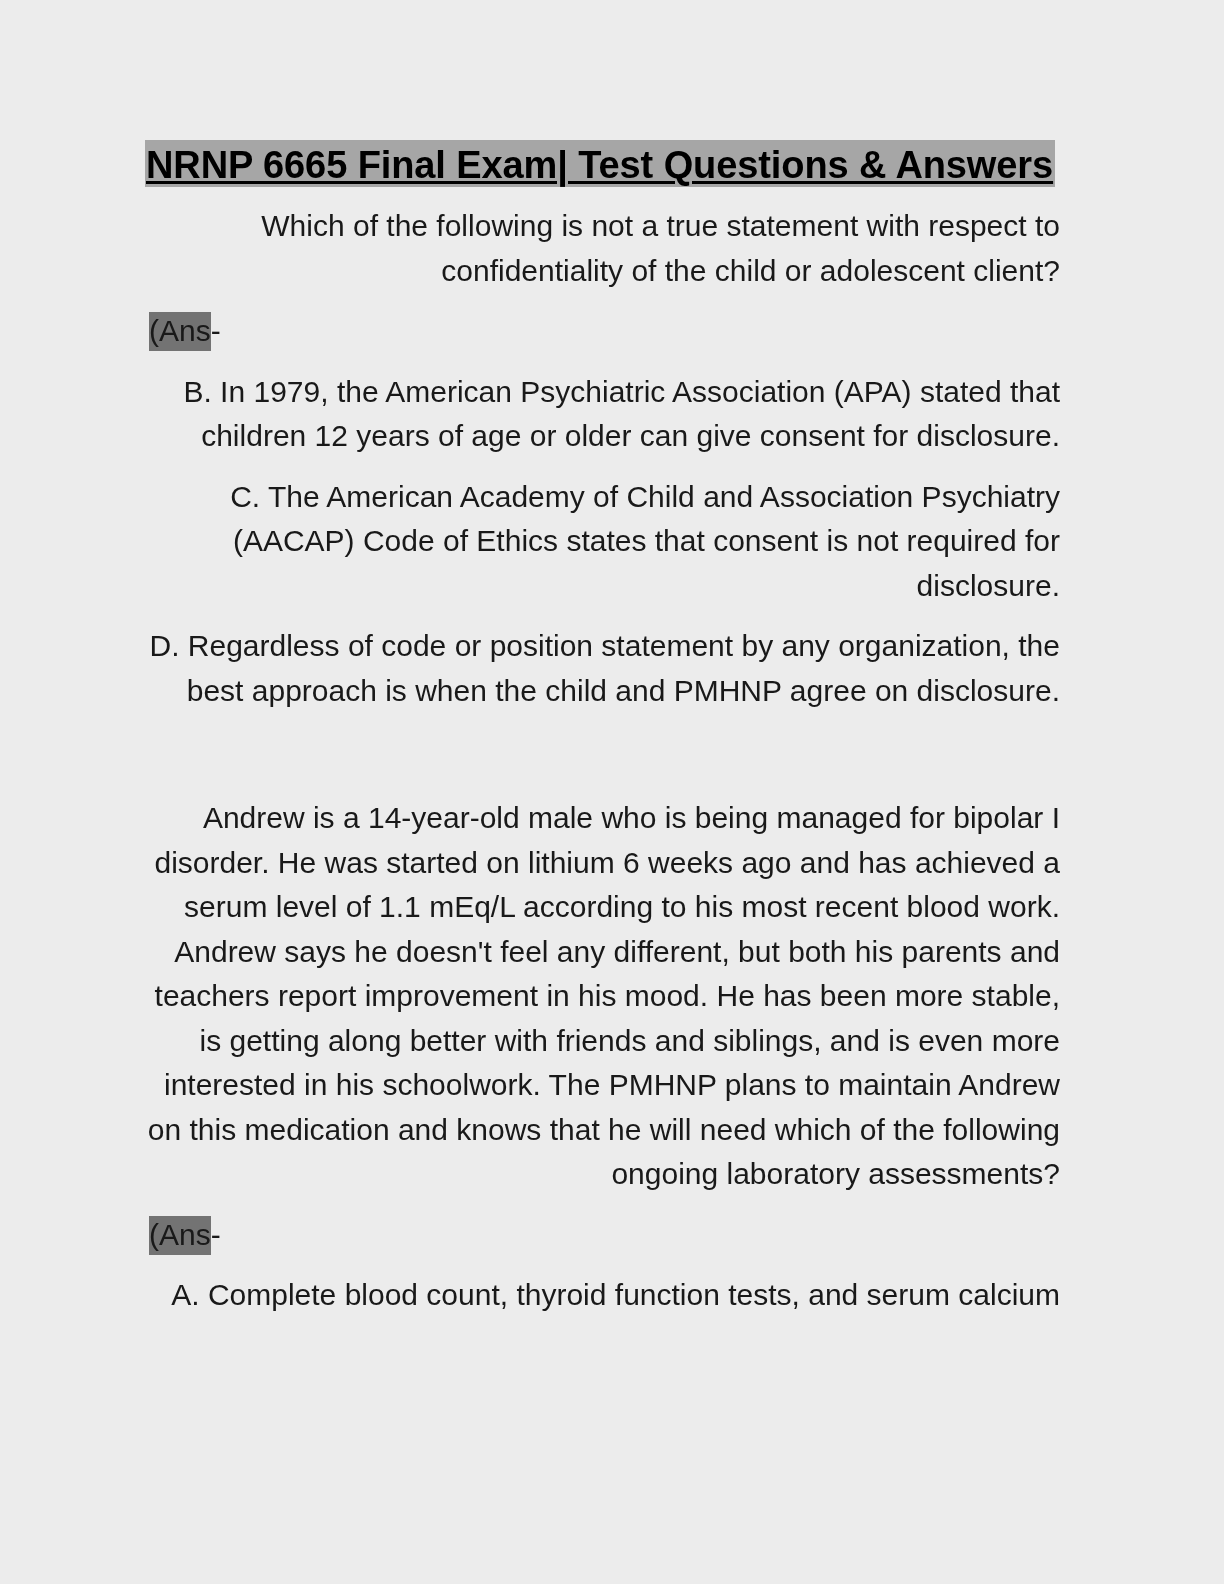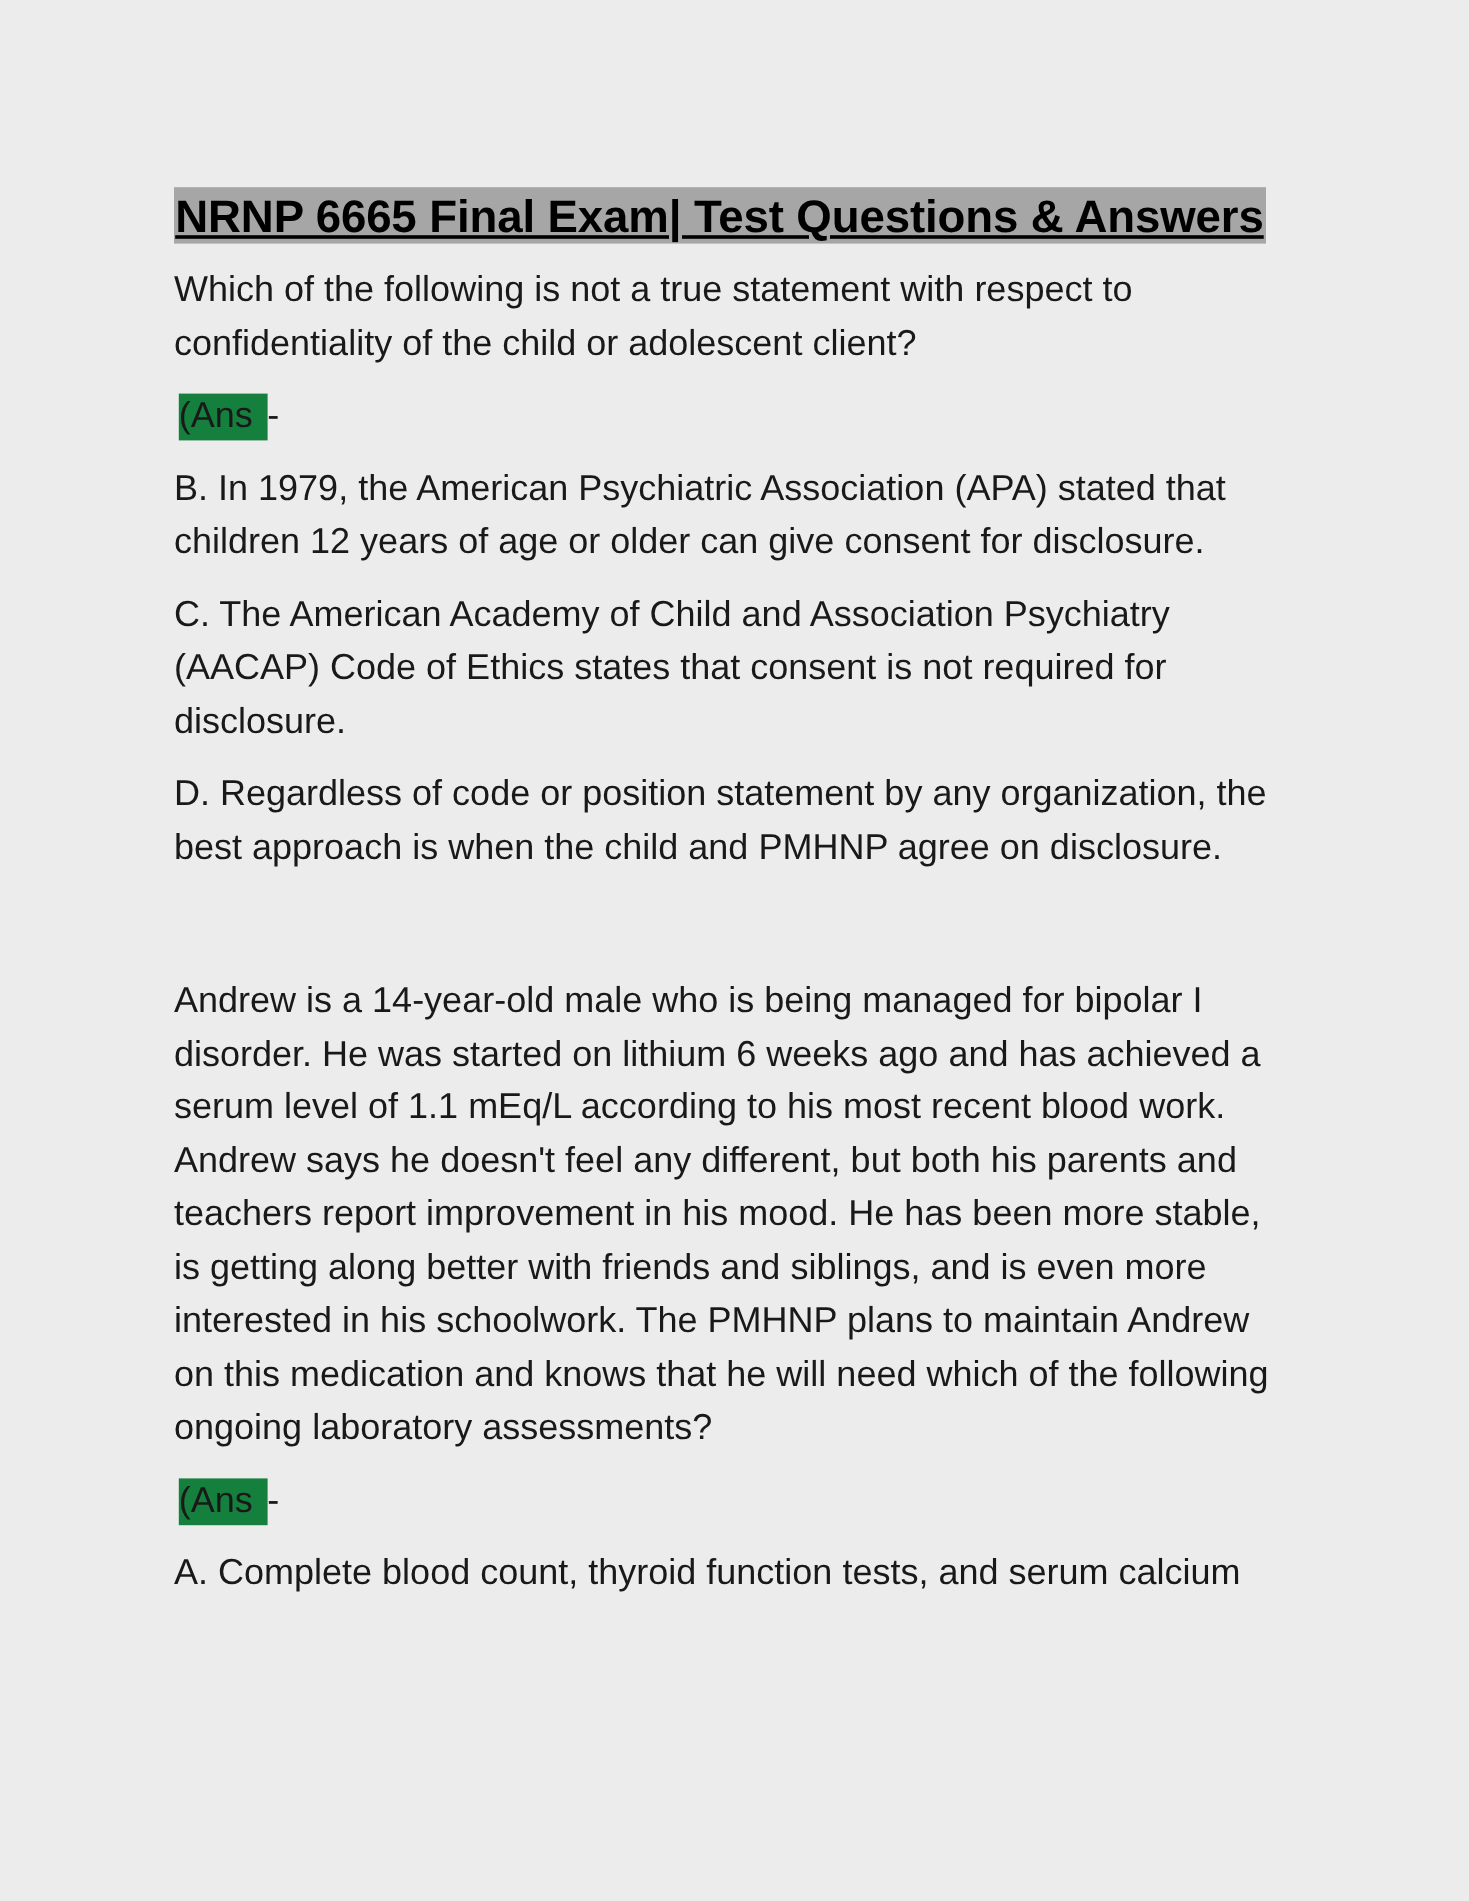--- a/index.html
+++ b/index.html
@@ -20,21 +20,21 @@
     width: 1224px;
     height: 1584px;
     background: #ececec;
     box-sizing: border-box;
     padding: 0;
   }
 
   .doc-body {
     position: absolute;
     left: 145px;
-    top: 156px;
+    top: 140px;
     width: 915px;
   }
 
   
   .doc-title {
     font-size: 38px;
     font-weight: bold;
     line-height: 50px;
     color: #000000;
     margin: 0 0 14px 0;
@@ -51,35 +51,35 @@
     -webkit-box-decoration-break: clone;
   }
 
   
   p.para {
     font-size: 30px;
     line-height: 44.5px;
     color: #191919;
     margin: 0 0 16px 0;
     padding: 0;
-    text-align: left;
+    text-align: right;
     word-spacing: 0px;
   }
 
   
   p.ans-line {
     font-size: 30px;
     line-height: 44.5px;
     margin: 0 0 16px 0;
     color: #191919;
     text-indent: 4px;
   }
   .ans-hl {
-    background: #15803d;
-    padding: 2px 12px 4px 0;
+    background: #737373;
+    padding: 2px 0 4px 0;
   }
   .ans-dash {
     background: transparent;
   }
 
   
   .para-spacer {
     height: 67px;
   }
 </style>

